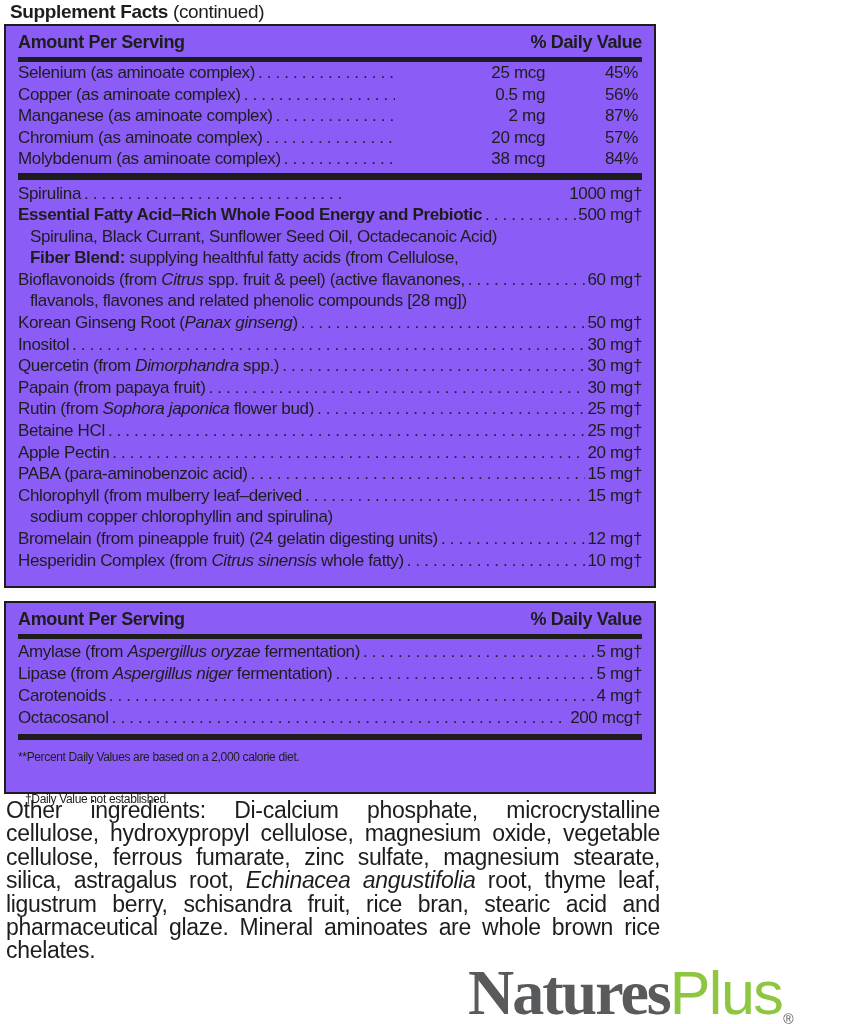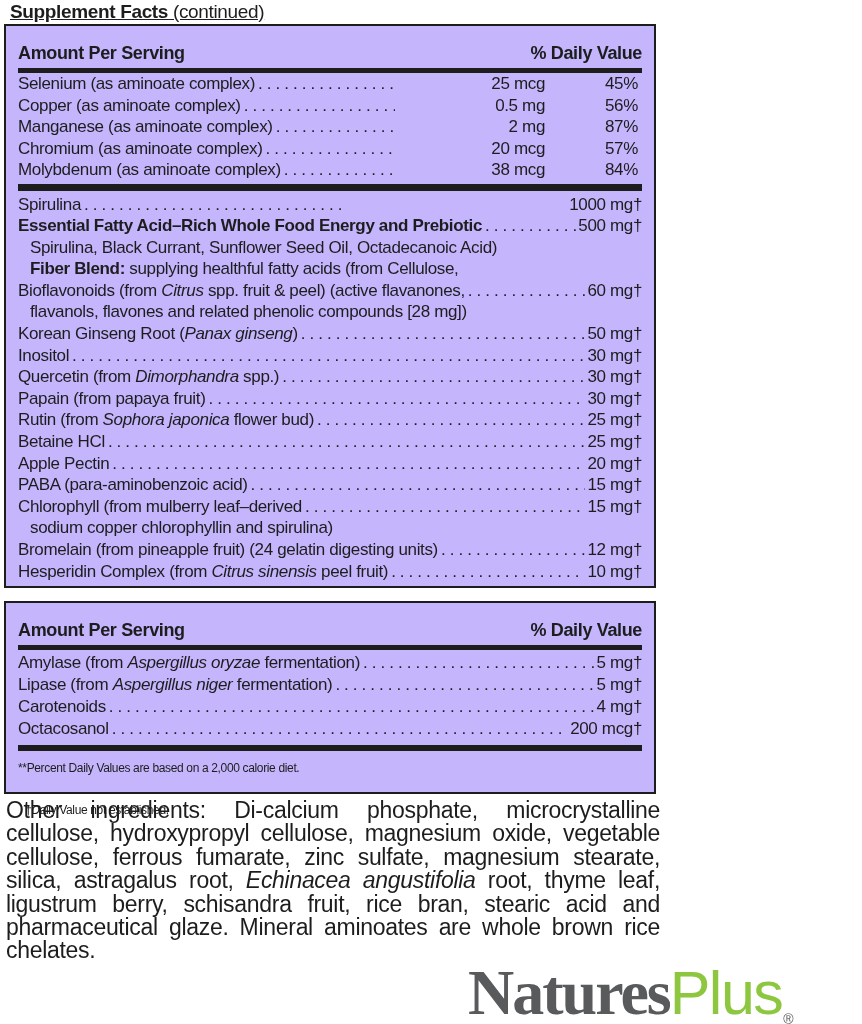--- a/index.html
+++ b/index.html
@@ -1,25 +1,25 @@
 <!DOCTYPE html>
 <html><head>
 <meta charset="utf-8">
 <style>
   html,body{margin:0;padding:0;}
   body{
     width:862px;height:1024px;position:relative;background:#ffffff;
     font-family:"Liberation Sans",sans-serif;color:#1d1d1d;
     letter-spacing:-0.35px;overflow:hidden;
   }
-  #title{position:absolute;top:1px;left:10px;font-size:19px;white-space:nowrap;text-decoration:underline;}
+  #title{position:absolute;top:1px;left:10px;font-size:19px;white-space:nowrap;}
   #title .bd{font-weight:bold;}
   .box{
     position:absolute;left:4px;width:652px;box-sizing:border-box;
-    border:2px solid #1d1d1d;padding:11px 12px;background:#c4b5fd;
+    border:2px solid #1d1d1d;padding:0 12px;background:#8b5cf6;
   }
   #box1{top:24px;height:564px;}
   #box2{top:601px;height:193px;}
   .phead{display:flex;justify-content:space-between;align-items:baseline;
     font-weight:bold;font-size:18px;padding-top:6px;height:25px;}
   .bar{background:#1d1d1d;height:5px;}
   .bar.thick{height:7px;margin-top:3px;margin-bottom:2px;}
   .mrow{display:flex;align-items:baseline;font-size:17px;line-height:21.5px;height:21.5px;}
   .mname{flex:0 0 377px;display:flex;align-items:baseline;overflow:hidden;white-space:nowrap;}
   .dots{flex:1 1 auto;overflow:hidden;white-space:nowrap;padding-left:3px;}
@@ -167,21 +167,21 @@
         <span class="dots">. . . . . . . . . . . . . . . . . . . . . . . . . . . . . . . . . . . . . . . . . . . . . . . . . . . . . . . . . . . . . . . . . . . . . . . . . . . . . . . . . . . . . . . . . . . . . . . . . . . . . . . . . . . . . . . . . . . . . . . . </span>
         <span class="bamt">15 mg†</span>
       </div>
       <div class="crow"><span>sodium copper chlorophyllin and spirulina)</span></div>
       <div class="brow">
         <span class="bname"><span>Bromelain (from pineapple fruit) (24 gelatin digesting units)</span></span>
         <span class="dots">. . . . . . . . . . . . . . . . . . . . . . . . . . . . . . . . . . . . . . . . . . . . . . . . . . . . . . . . . . . . . . . . . . . . . . . . . . . . . . . . . . . . . . . . . . . . . . . . . . . . . . . . . . . . . . . . . . . . . . . . </span>
         <span class="bamt">12 mg†</span>
       </div>
       <div class="brow">
-        <span class="bname"><span>Hesperidin Complex (from </span><span class="it ">Citrus sinensis</span><span> peel fruit)</span></span>
+        <span class="bname"><span>Hesperidin Complex (from </span><span class="it ">Citrus sinensis</span><span> whole fatty)</span></span>
         <span class="dots">. . . . . . . . . . . . . . . . . . . . . . . . . . . . . . . . . . . . . . . . . . . . . . . . . . . . . . . . . . . . . . . . . . . . . . . . . . . . . . . . . . . . . . . . . . . . . . . . . . . . . . . . . . . . . . . . . . . . . . . . </span>
         <span class="bamt">10 mg†</span>
       </div>
     </div>
 </div>
 
 <div id="box2" class="box">
   <div class="phead">
     <span>Amount Per Serving</span>
     <span>% Daily Value</span>

